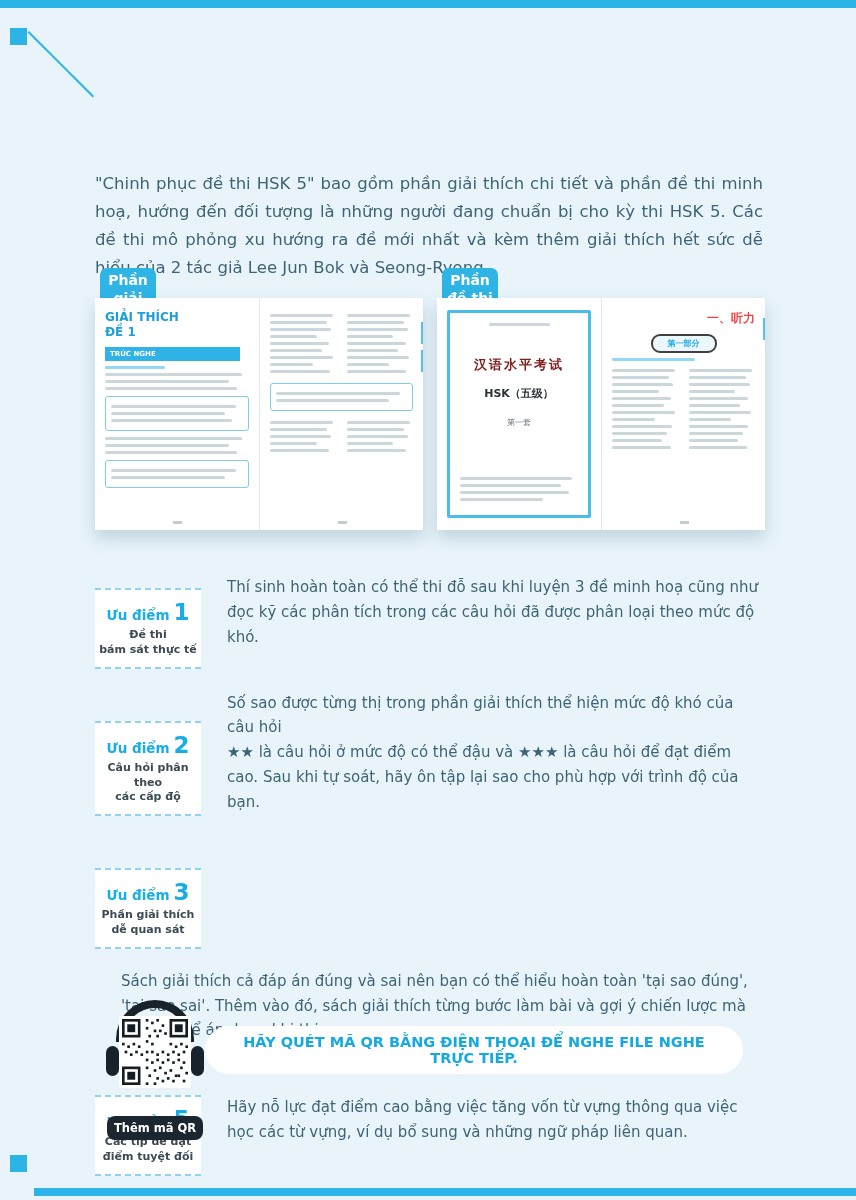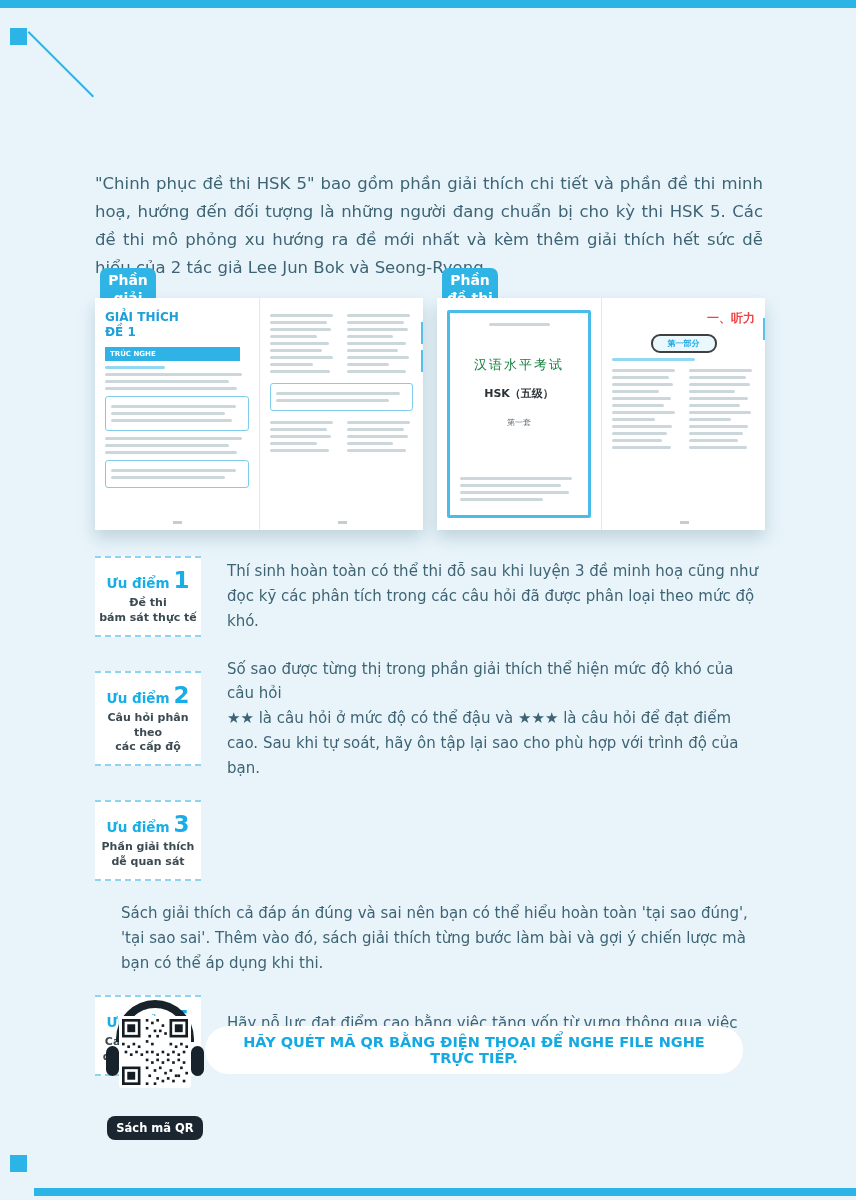--- a/index.html
+++ b/index.html
@@ -70,39 +70,40 @@
   }
   .ln { height: 3px; background: #ccd7dc; border-radius: 2px; margin: 4px 0; }
   .ln.c { background: #93d8f3; }
   .mini-box { border: 1px solid #7fccec; border-radius: 3px; padding: 4px 5px; margin: 6px 0; }
   .cols { display: grid; grid-template-columns: 1fr 1fr; column-gap: 10px; }
 
   .exam-frame {
     border: 3px solid #49bce9; border-radius: 2px;
     height: 100%; padding: 10px 8px; text-align: center; position: relative;
   }
-  .exam-title { margin-top: 30px; font-size: 13px; letter-spacing: 2px; color: #15803d; font-weight: normal; }
+  .exam-title { margin-top: 30px; font-size: 13px; letter-spacing: 2px; color: #7f1d1d; font-weight: bold; }
   .exam-level { margin-top: 12px; font-size: 11px; color: #2b3338; font-weight: bold; }
   .exam-set { margin-top: 16px; font-size: 8px; color: #5a666c; }
   .exam-foot { position: absolute; bottom: 10px; left: 10px; right: 10px; }
 
   .lt-head { text-align: right; color: #ef4444; font-weight: bold; font-size: 12px; }
   .part-pill {
     margin: 7px auto 5px; width: 66px; border: 2px solid #404040;
     color: #1fa9e2; border-radius: 9px; font-size: 8px; text-align: center;
     padding: 2px 0; background: #eaf7fd; font-weight: bold;
   }
 
   
   .features { position: absolute; left: 95px; top: 556px; width: 666px; }
   .feature-row { display: flex; align-items: center; margin-bottom: 20px; }
   .feature-label {
     flex: none; width: 106px; text-align: center; background: #ffffff;
     border-top: 2px dashed #8ed3f2; border-bottom: 2px dashed #8ed3f2;
     padding: 9px 4px;
+    margin-top: 32px;
   }
   .feature-tag { color: #17aee8; font-weight: bold; font-size: 13.5px; }
   .feature-num { font-size: 23px; margin-left: 4px; color: #17aee8; font-weight: bold; }
   .feature-sub {
     margin-top: 3px; font-size: 11px; color: #3c4b53;
     line-height: 1.35; white-space: pre-line; font-weight: bold;
   }
   .feature-desc {
     flex: 1; margin-left: 26px; font-size: 15px; color: #3d6474;
     line-height: 1.65; white-space: pre-line;
@@ -405,18 +406,18 @@
             <rect x="15" y="23" width="1" height="1"></rect>
           <rect x="17" y="22" width="1" height="1"></rect>
             <rect x="19" y="23" width="1" height="1"></rect>
             <rect x="21" y="21" width="1" height="1"></rect>
           <rect x="23" y="23" width="1" height="1"></rect>
             <rect x="9" y="24" width="1" height="1"></rect>
             <rect x="12" y="24" width="1" height="1"></rect>
         </g>
       </svg>
     </div>
-    <div class="qr-caption">Sách mã QR</div>
+    <div class="qr-caption">Thêm mã QR</div>
   </div>
 
   <div class="qr-banner">HÃY QUÉT MÃ QR BẰNG ĐIỆN THOẠI ĐỂ NGHE FILE NGHE TRỰC TIẾP.</div>
 
 </div>
 
 </body></html>

